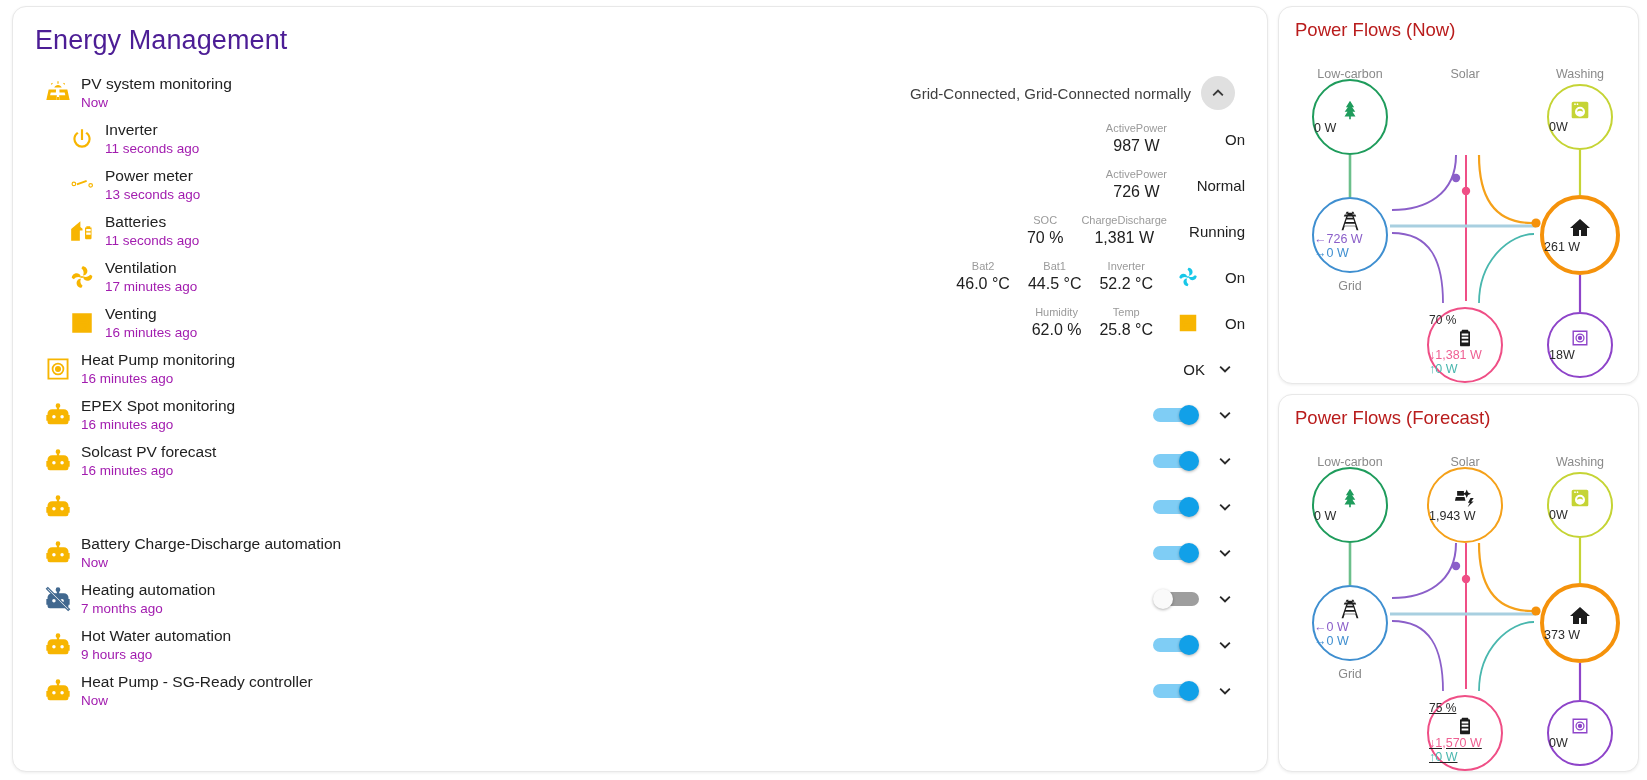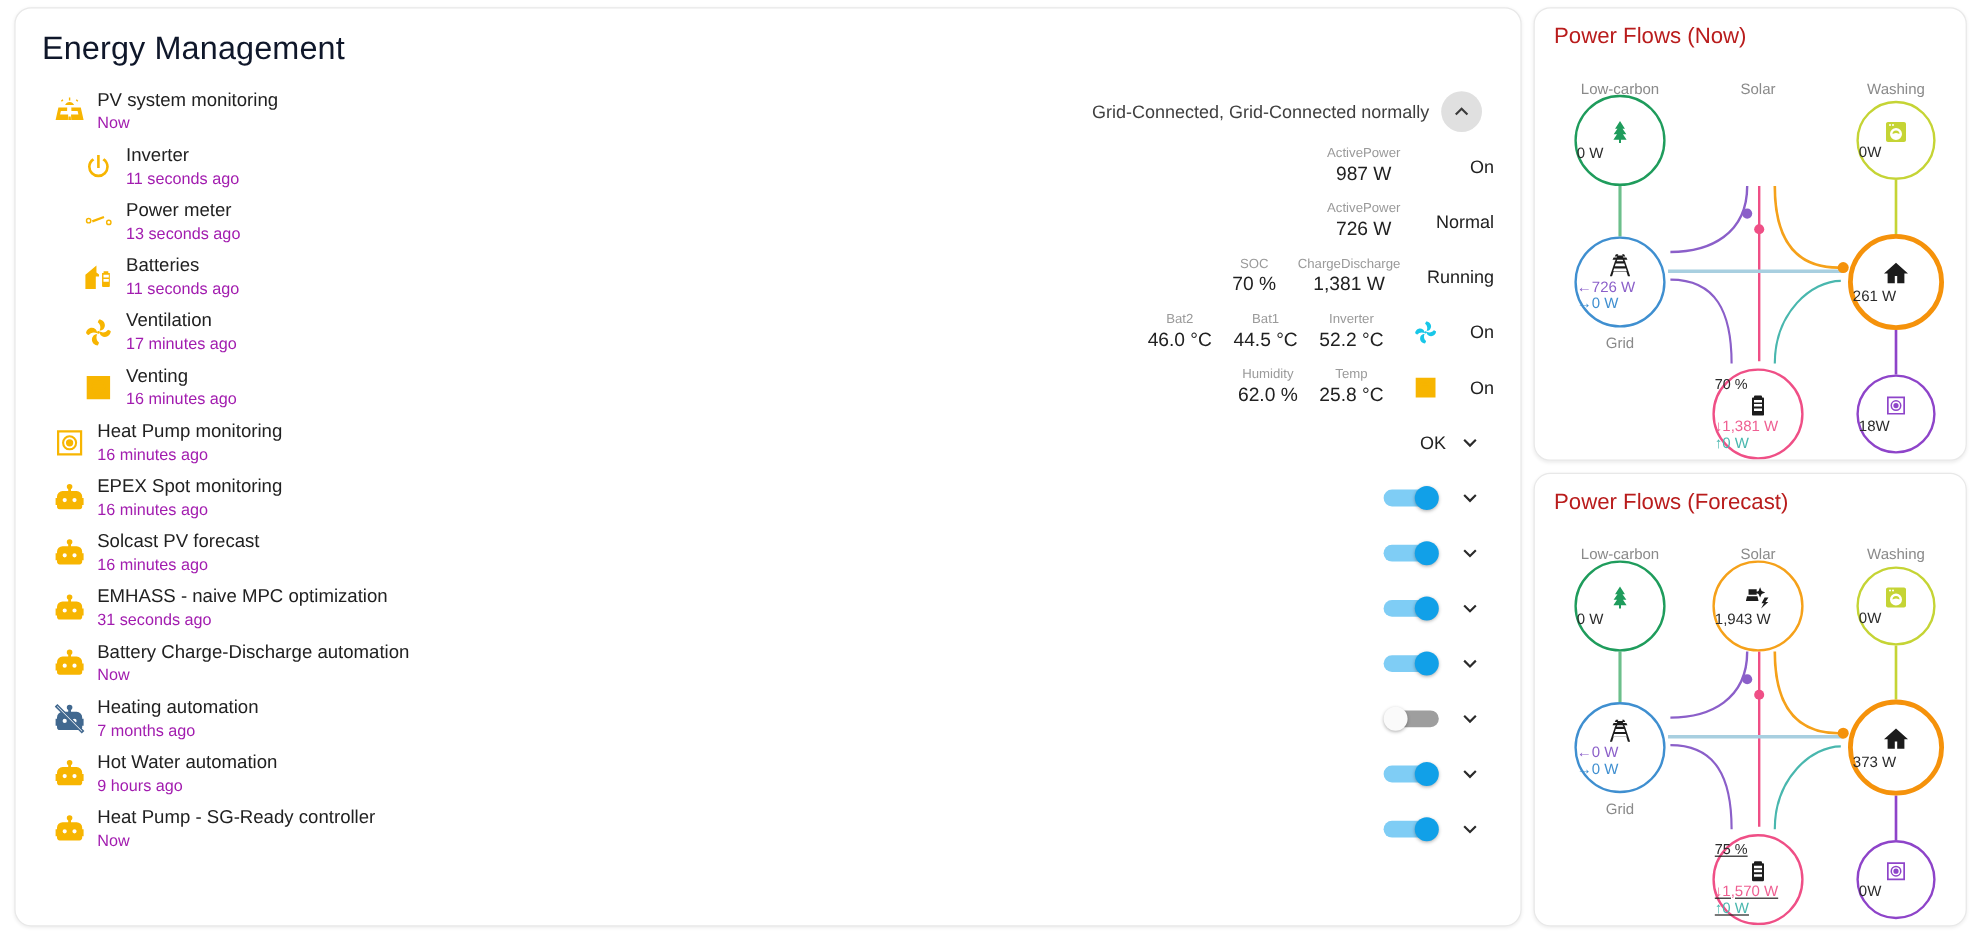--- a/index.html
+++ b/index.html
@@ -16,21 +16,21 @@
   .left-card {
     flex: 0 0 1256px;
     background: #fff;
     border: 1px solid #e8e8e8;
     border-radius: 14px;
     box-shadow: 0 1px 3px rgba(0,0,0,.07);
     padding: 18px 22px 10px 22px;
     position: relative;
     overflow: hidden;
   }
-  .card-title { font-size: 27px; font-weight: 400; color: #0f172a; letter-spacing: .1px; }
+  .card-title { font-size: 27px; font-weight: 400; color: #4c1d95; letter-spacing: .1px; }
   .title-energy { margin-bottom: 14px; }
 
   .rows { display: flex; flex-direction: column; }
   .row {
     display: flex; align-items: center;
     min-height: 46px;
     position: relative;
   }
   .row .icon-wrap {
     width: 46px; flex: 0 0 46px;
@@ -335,24 +335,20 @@
             <svg width="22" height="22" viewBox="0 0 24 24" fill="#2b2b2b">
               <path d="M7.4 8.6 12 13.2l4.6-4.6L18 10l-6 6-6-6z"></path>
             </svg>
           </div>
         </div>
         <div class="row">
           <div class="icon-wrap">
             <svg width="28" height="28" viewBox="0 0 24 24" fill="#f7b501">
               <path d="M12 2a2 2 0 0 0-2 2c0 .74.4 1.39 1 1.73V7H7a4 4 0 0 0-4 4v1H2v5h1v1a2 2 0 0 0 2 2h14a2 2 0 0 0 2-2v-1h1v-5h-1v-1a4 4 0 0 0-4-4h-4V5.73c.6-.34 1-.99 1-1.73a2 2 0 0 0-2-2M8.5 12A1.5 1.5 0 1 1 7 13.5 1.5 1.5 0 0 1 8.5 12m7 0A1.5 1.5 0 1 1 14 13.5a1.5 1.5 0 0 1 1.5-1.5"></path>
             </svg>
-          </div>
-          <div class="names">
-            <div class="nm-primary">EMHASS - naive MPC optimization</div>
-            <div class="nm-secondary">31 seconds ago</div>
           </div>
           <div class="spacer"></div>
           <div class="toggle-col">
             <div class="switch">
               <span class="track"></span>
               <span class="knob"></span>
             </div>
           </div>
           <div class="chev-col">
             <svg width="22" height="22" viewBox="0 0 24 24" fill="#2b2b2b">

